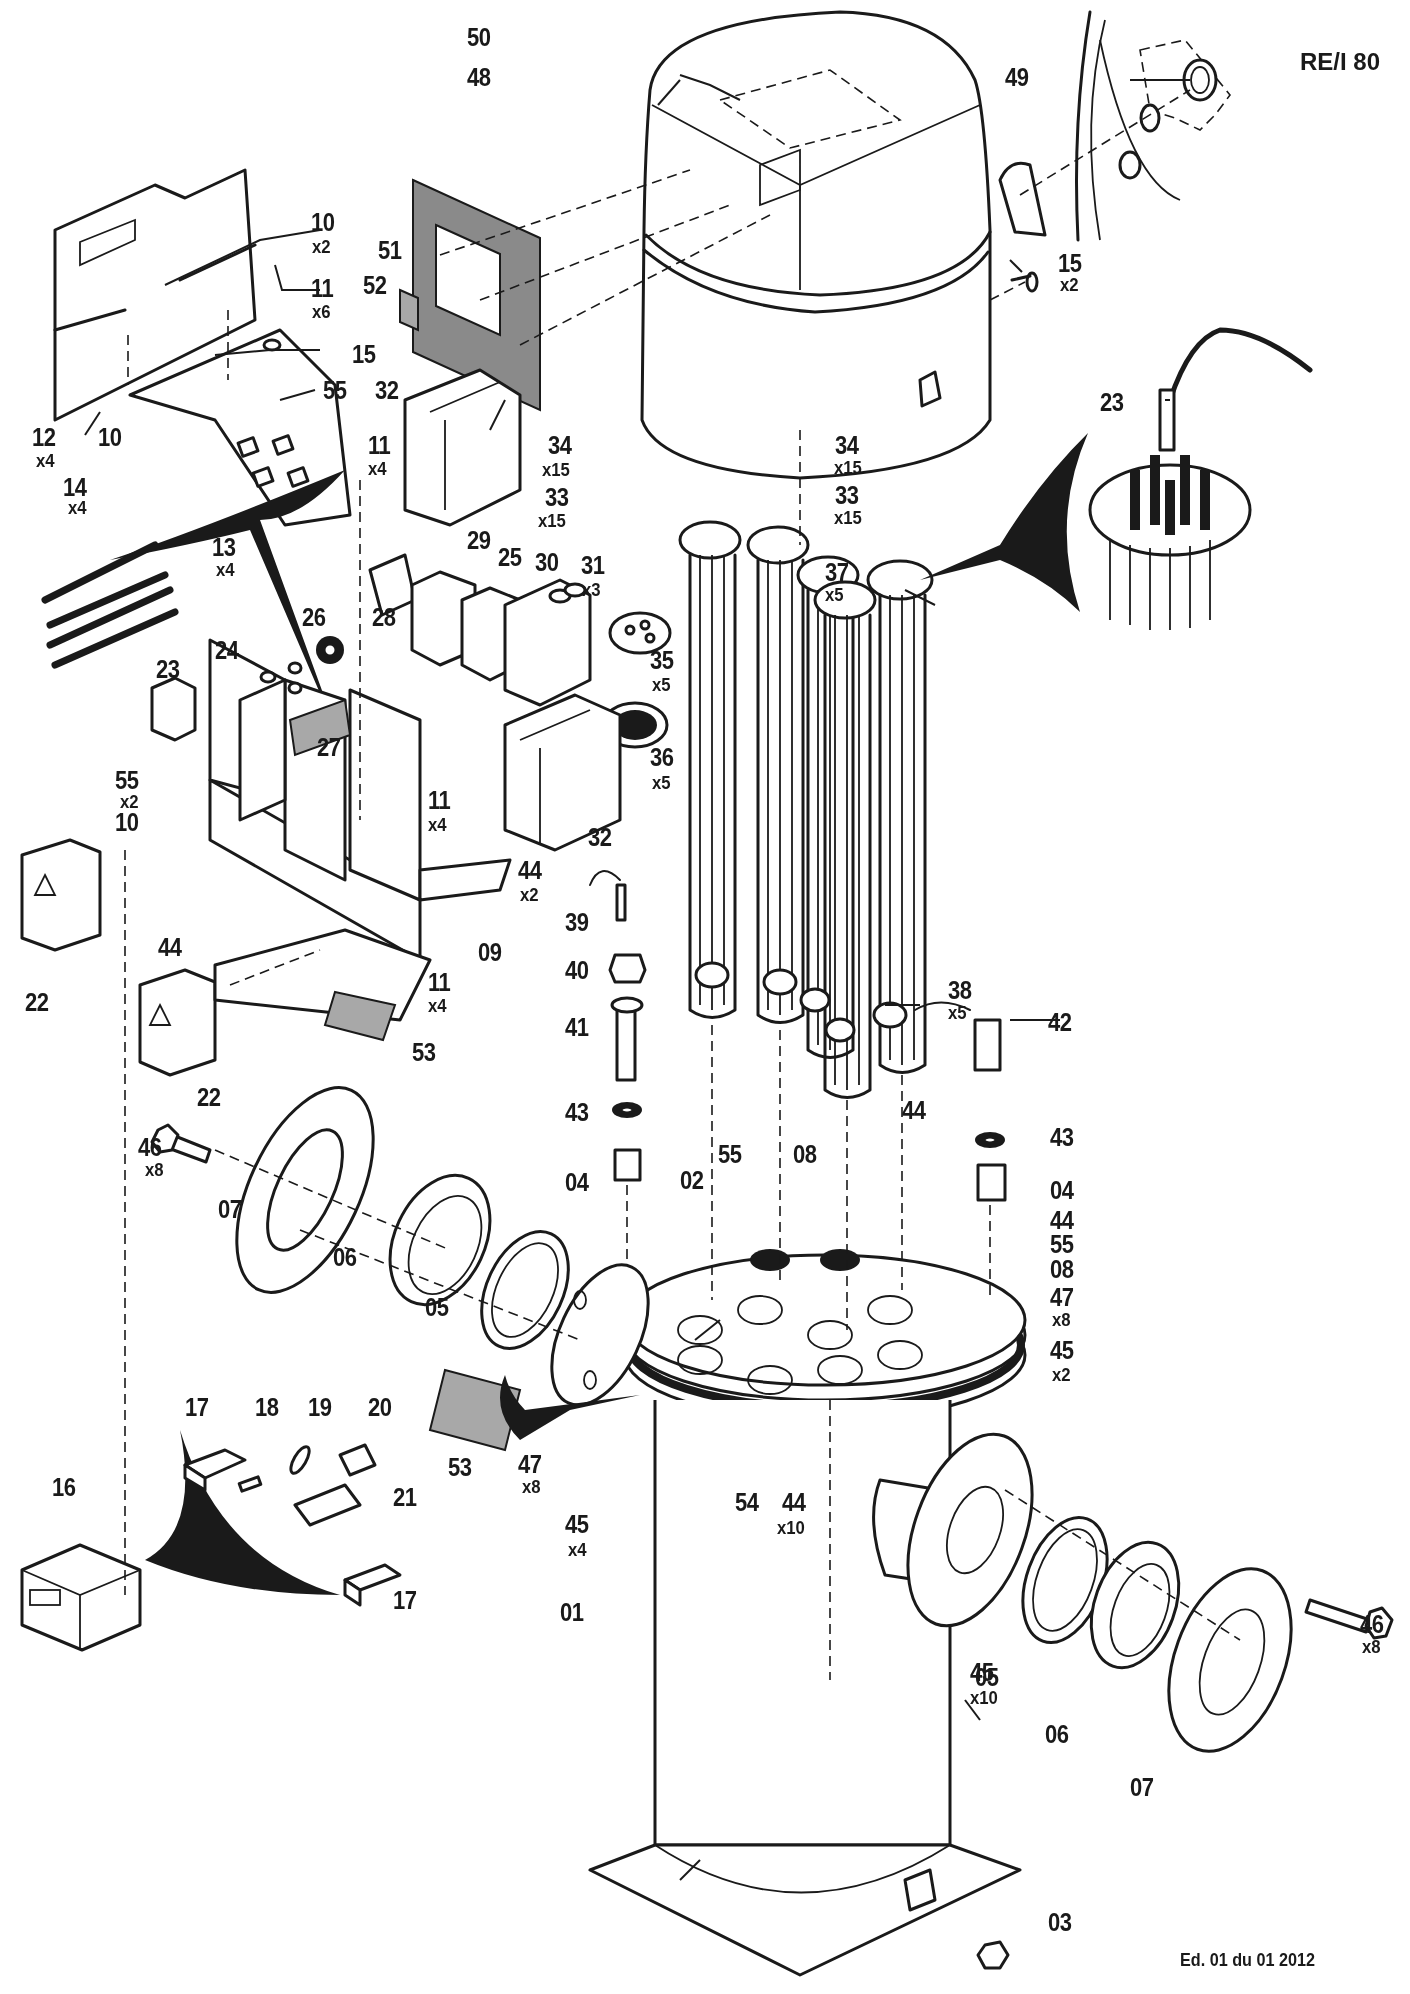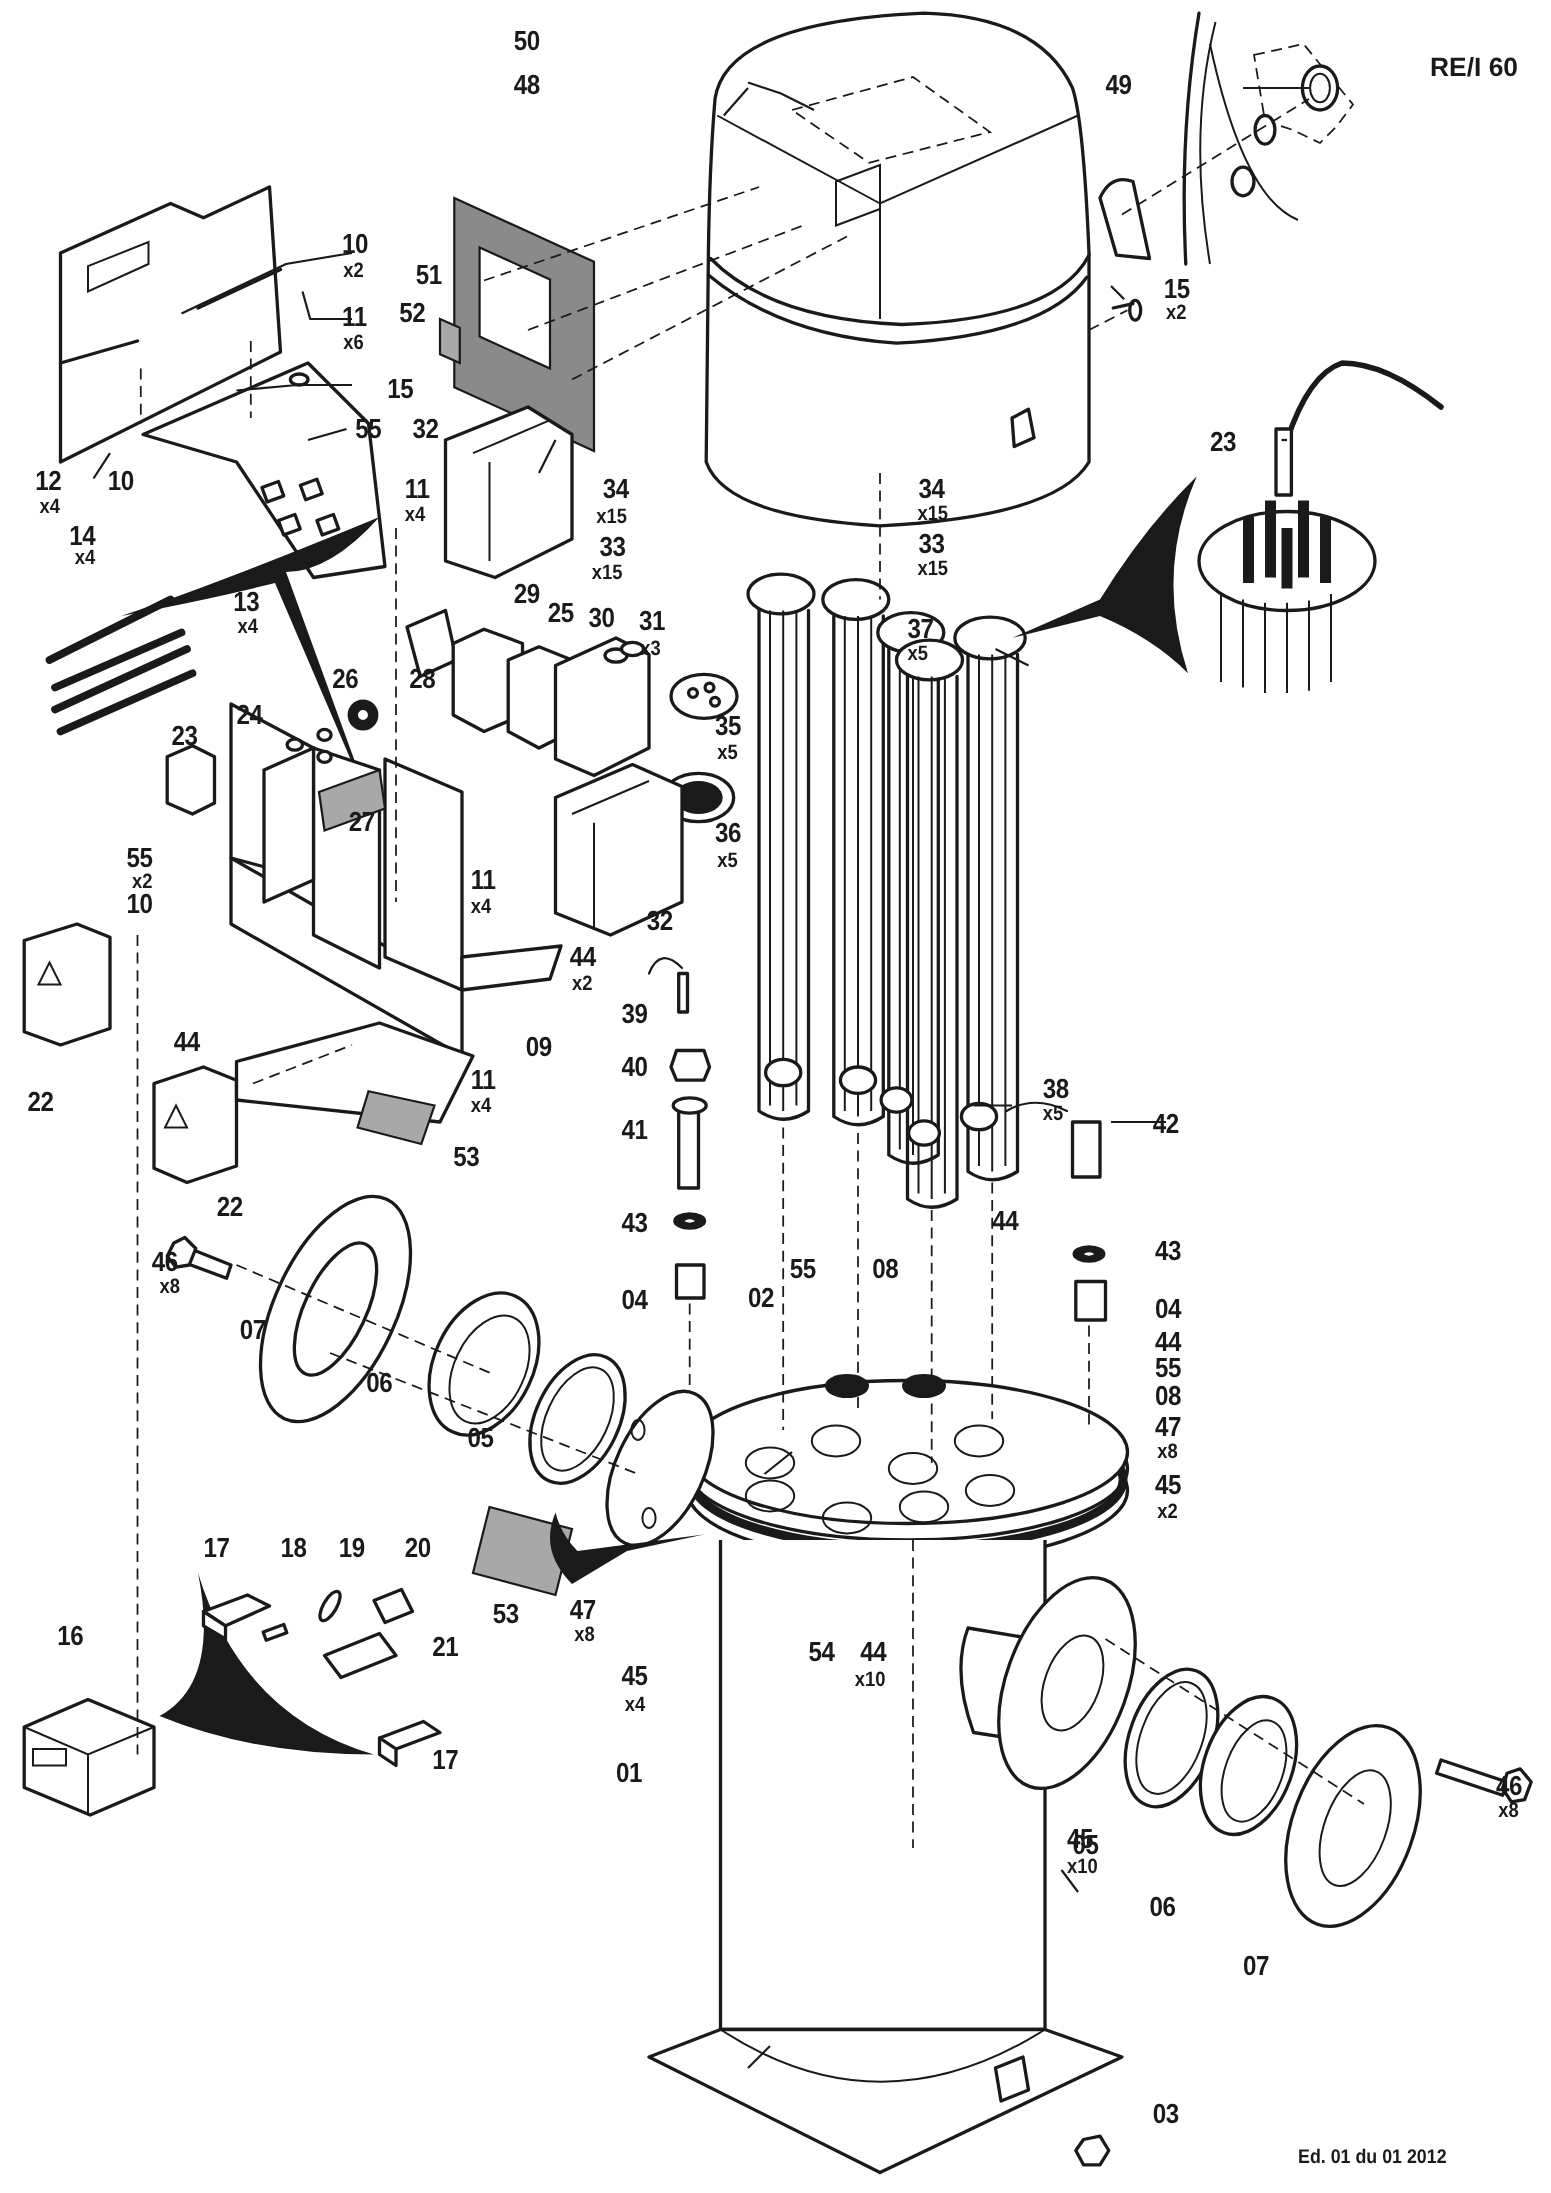--- a/index.html
+++ b/index.html
@@ -329,21 +329,21 @@
     <path class="leader" d="M935,605 L905,590"></path>
     <path class="leader" d="M490,430 L505,400"></path>
     <path class="leader" d="M885,1005 L920,1005"></path>
     <path class="leader" d="M1060,1020 L1010,1020"></path>
     <path class="leader" d="M695,1340 L720,1320"></path>
     <path class="leader" d="M680,1880 L700,1860"></path>
     <path class="leader" d="M965,1700 L980,1720"></path>
   </g>
 </svg>
 
-<div class="title" style="left:1300px; top:48px;">RE/I 60</div>
+<div class="title" style="left:1300px; top:48px;">RE/I 80</div>
 <div class="edition" style="left:1180px; top:1950px;">Ed. 01 du 01 2012</div>
 
 <div>
     <span class="lbl" style="left:311px;top:210px;">10</span>
     <span class="qty" style="left:312px;top:237px;">x2</span>
   </div>
 <div>
     <span class="lbl" style="left:311px;top:276px;">11</span>
     <span class="qty" style="left:312px;top:302px;">x6</span>
   </div>

